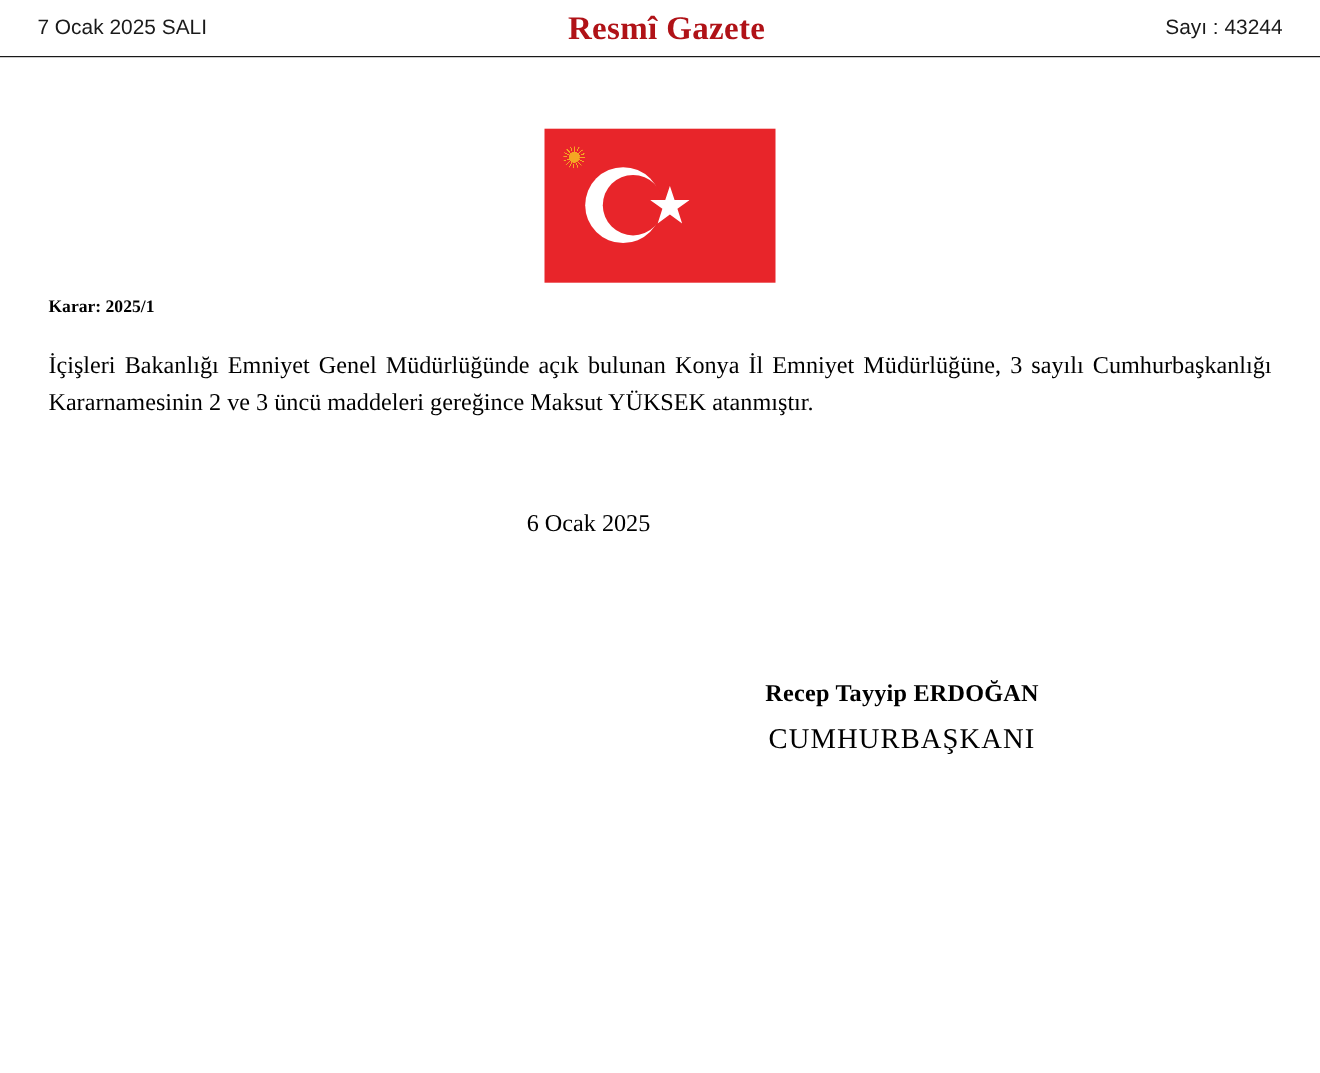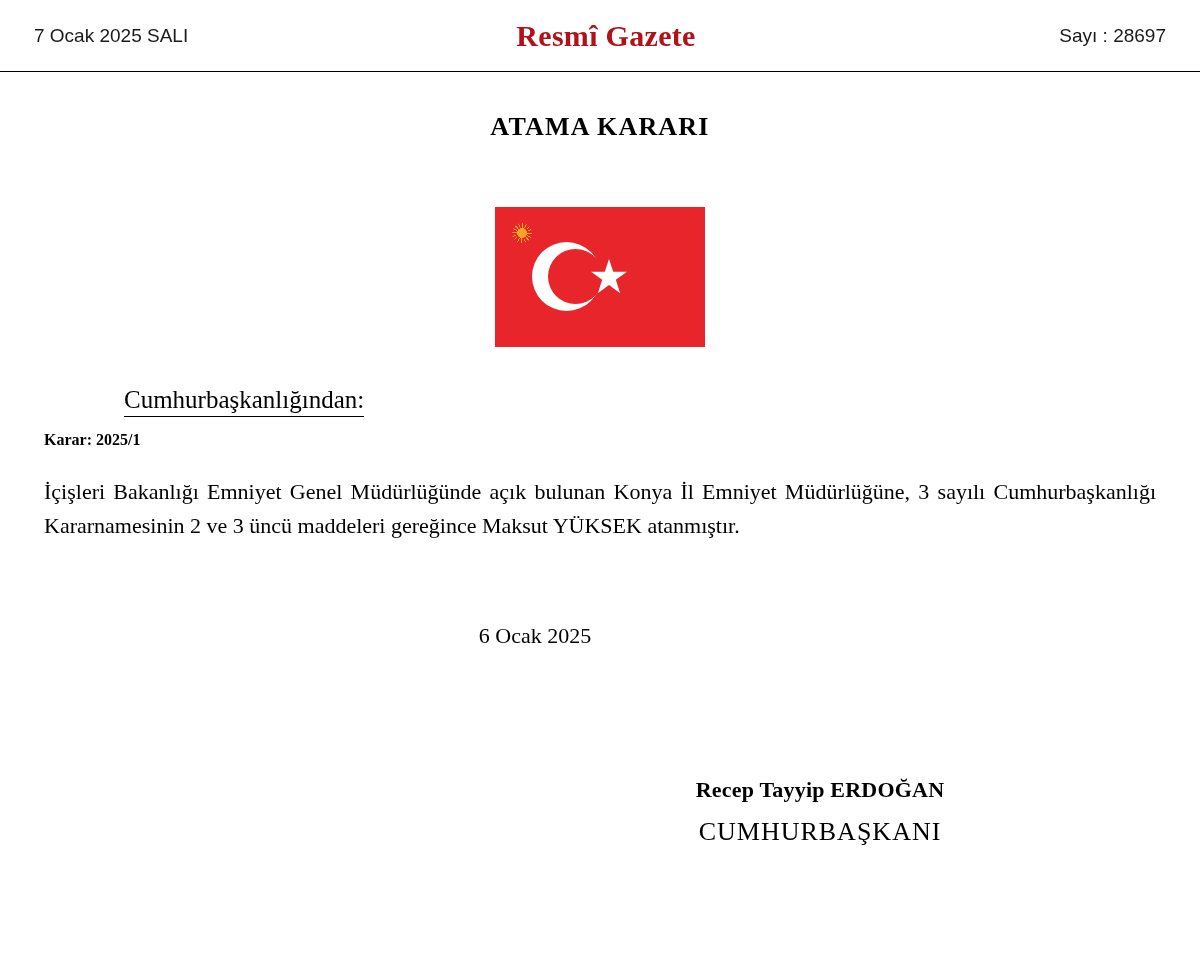--- a/index.html
+++ b/index.html
@@ -12,21 +12,21 @@
     height: 975px;
     font-family: "Liberation Serif", serif;
     color: #000000;
     position: relative;
     overflow: hidden;
   }
 
   
   .masthead {
     position: relative;
-    height: 72px;
+    height: 52px;
     border-bottom: 1px solid #000000;
     display: flex;
     align-items: center;
     justify-content: space-between;
     padding: 0 34px;
     box-sizing: border-box;
   }
   .masthead-date,
   .masthead-issue {
     font-family: "Liberation Sans", sans-serif;
@@ -165,39 +165,35 @@
     font-size: 26px;
     letter-spacing: 1px;
   }
 </style>
 </head>
 <body>
 
 <div class="masthead">
   <div class="masthead-date">7 Ocak 2025 SALI</div>
   <div class="masthead-title">Resmî Gazete</div>
-  <div class="masthead-issue">Sayı : 28697</div>
+  <div class="masthead-issue">Sayı : 43244</div>
 </div>
 
 <div class="doc">
 
-  <div class="doc-title">ATAMA KARARI</div>
 
   <div class="flag-wrap">
     <div class="flag">
       <div class="sun-mark"></div>
       <div class="crescent-outer"></div>
       <div class="crescent-inner"></div>
       <div class="star"></div>
     </div>
   </div>
 
-  <div class="issuer-row">
-    <span class="issuer" style="margin:0">Cumhurbaşkanlığından:</span>
-  </div>
 
   <div class="decision-no">Karar: 2025/1</div>
 
   <div class="body-text">İçişleri Bakanlığı Emniyet Genel Müdürlüğünde açık bulunan Konya İl Emniyet Müdürlüğüne, 3 sayılı Cumhurbaşkanlığı Kararnamesinin 2 ve 3 üncü maddeleri gereğince Maksut YÜKSEK atanmıştır.</div>
 
   <div class="date-line">6 Ocak 2025</div>
 
   <div class="signature">
     <div class="sig-name">Recep Tayyip ERDOĞAN</div>
     <div class="sig-title">CUMHURBAŞKANI</div>

